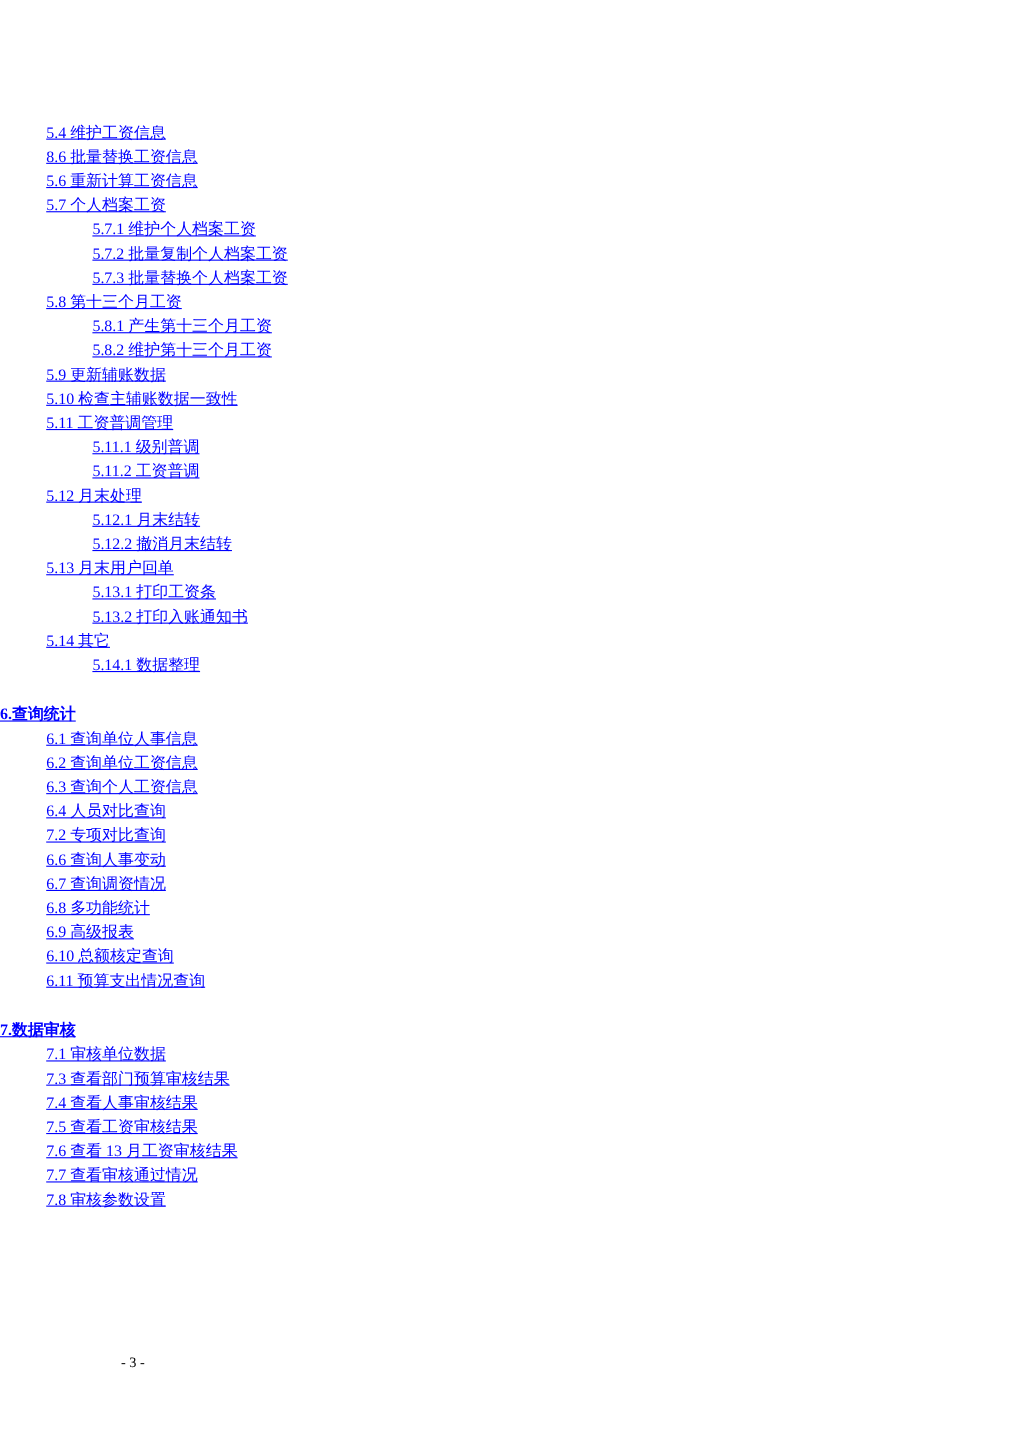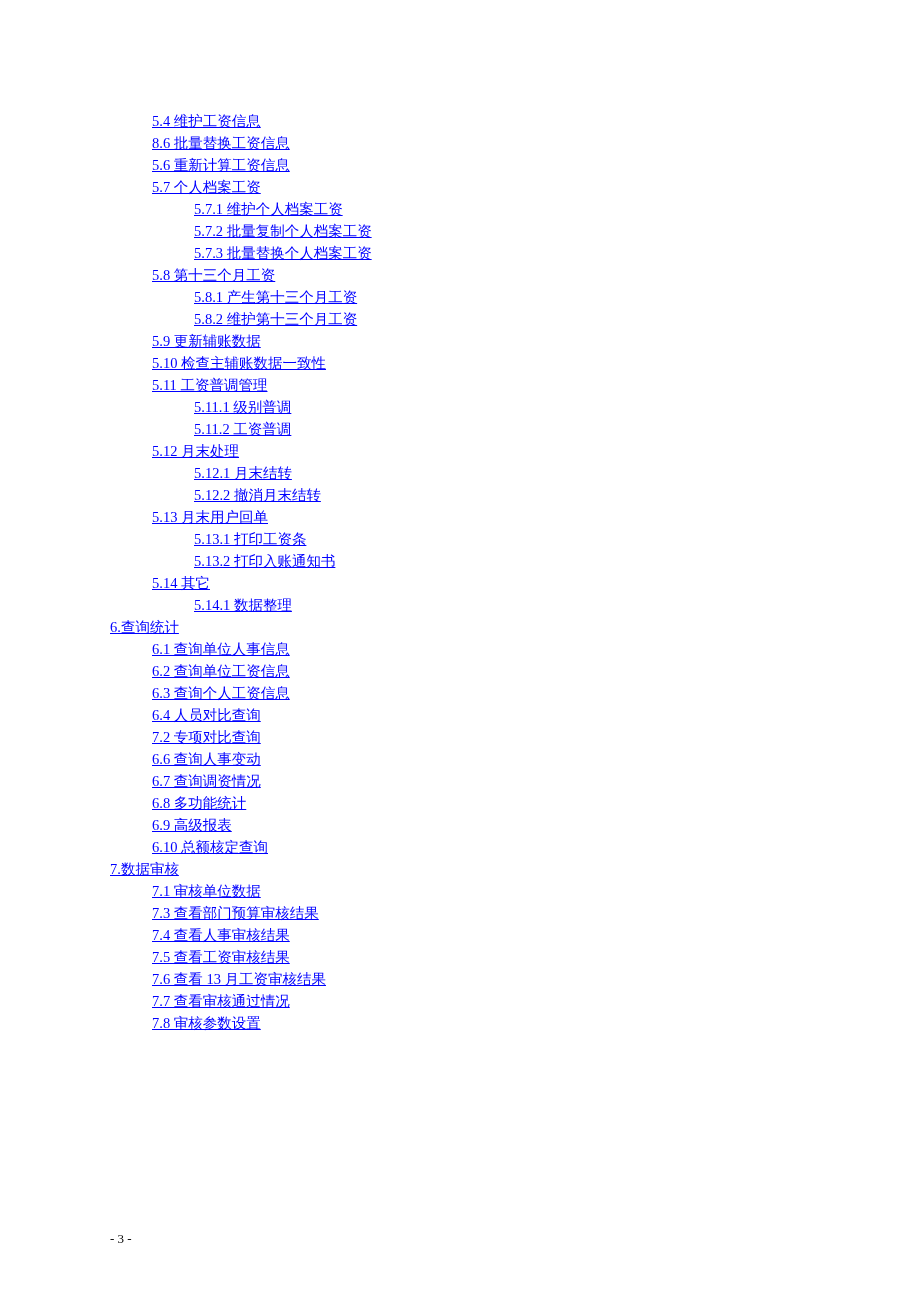--- a/index.html
+++ b/index.html
@@ -6,32 +6,32 @@
     margin: 0;
     padding: 0;
     background: #ffffff;
     font-family: "SimSun", "宋体", serif;
     width: 920px;
     height: 1302px;
     position: relative;
   }
   .page {
     padding-top: 110px;
-    padding-left: 110px;
     padding-right: 80px;
   }
   a.toc {
     color: #0000ff;
     text-decoration: underline;
     font-size: 14.5px;
     line-height: 22px;
     display: inline-block;
   }
   a.toc.bold {
-    font-weight: normal;
+    font-weight: bold;
+    margin-top: 23px;
   }
   .lvl1 { padding-left: 0; }
   .lvl2 { padding-left: 42px; }
   .lvl3 { padding-left: 84px; }
   .row { display: block; }
   .page-num {
     position: absolute;
     left: 110px;
     bottom: 55px;
     font-size: 13px;
@@ -71,20 +71,21 @@
       <div class="row lvl2"><a href="#" class="toc">6.1 查询单位人事信息</a></div>
       <div class="row lvl2"><a href="#" class="toc">6.2 查询单位工资信息</a></div>
       <div class="row lvl2"><a href="#" class="toc">6.3 查询个人工资信息</a></div>
       <div class="row lvl2"><a href="#" class="toc">6.4 人员对比查询</a></div>
       <div class="row lvl2"><a href="#" class="toc">7.2 专项对比查询</a></div>
       <div class="row lvl2"><a href="#" class="toc">6.6 查询人事变动</a></div>
       <div class="row lvl2"><a href="#" class="toc">6.7 查询调资情况</a></div>
       <div class="row lvl2"><a href="#" class="toc">6.8 多功能统计</a></div>
       <div class="row lvl2"><a href="#" class="toc">6.9 高级报表</a></div>
       <div class="row lvl2"><a href="#" class="toc">6.10 总额核定查询</a></div>
+      <div class="row lvl2"><a href="#" class="toc">6.11 预算支出情况查询</a></div>
       <div class="row lvl1"><a href="#" class="toc bold">7.数据审核</a></div>
       <div class="row lvl2"><a href="#" class="toc">7.1 审核单位数据</a></div>
       <div class="row lvl2"><a href="#" class="toc">7.3 查看部门预算审核结果</a></div>
       <div class="row lvl2"><a href="#" class="toc">7.4 查看人事审核结果</a></div>
       <div class="row lvl2"><a href="#" class="toc">7.5 查看工资审核结果</a></div>
       <div class="row lvl2"><a href="#" class="toc">7.6 查看 13 月工资审核结果</a></div>
       <div class="row lvl2"><a href="#" class="toc">7.7 查看审核通过情况</a></div>
       <div class="row lvl2"><a href="#" class="toc">7.8 审核参数设置</a></div>
     </div>
 </div>

